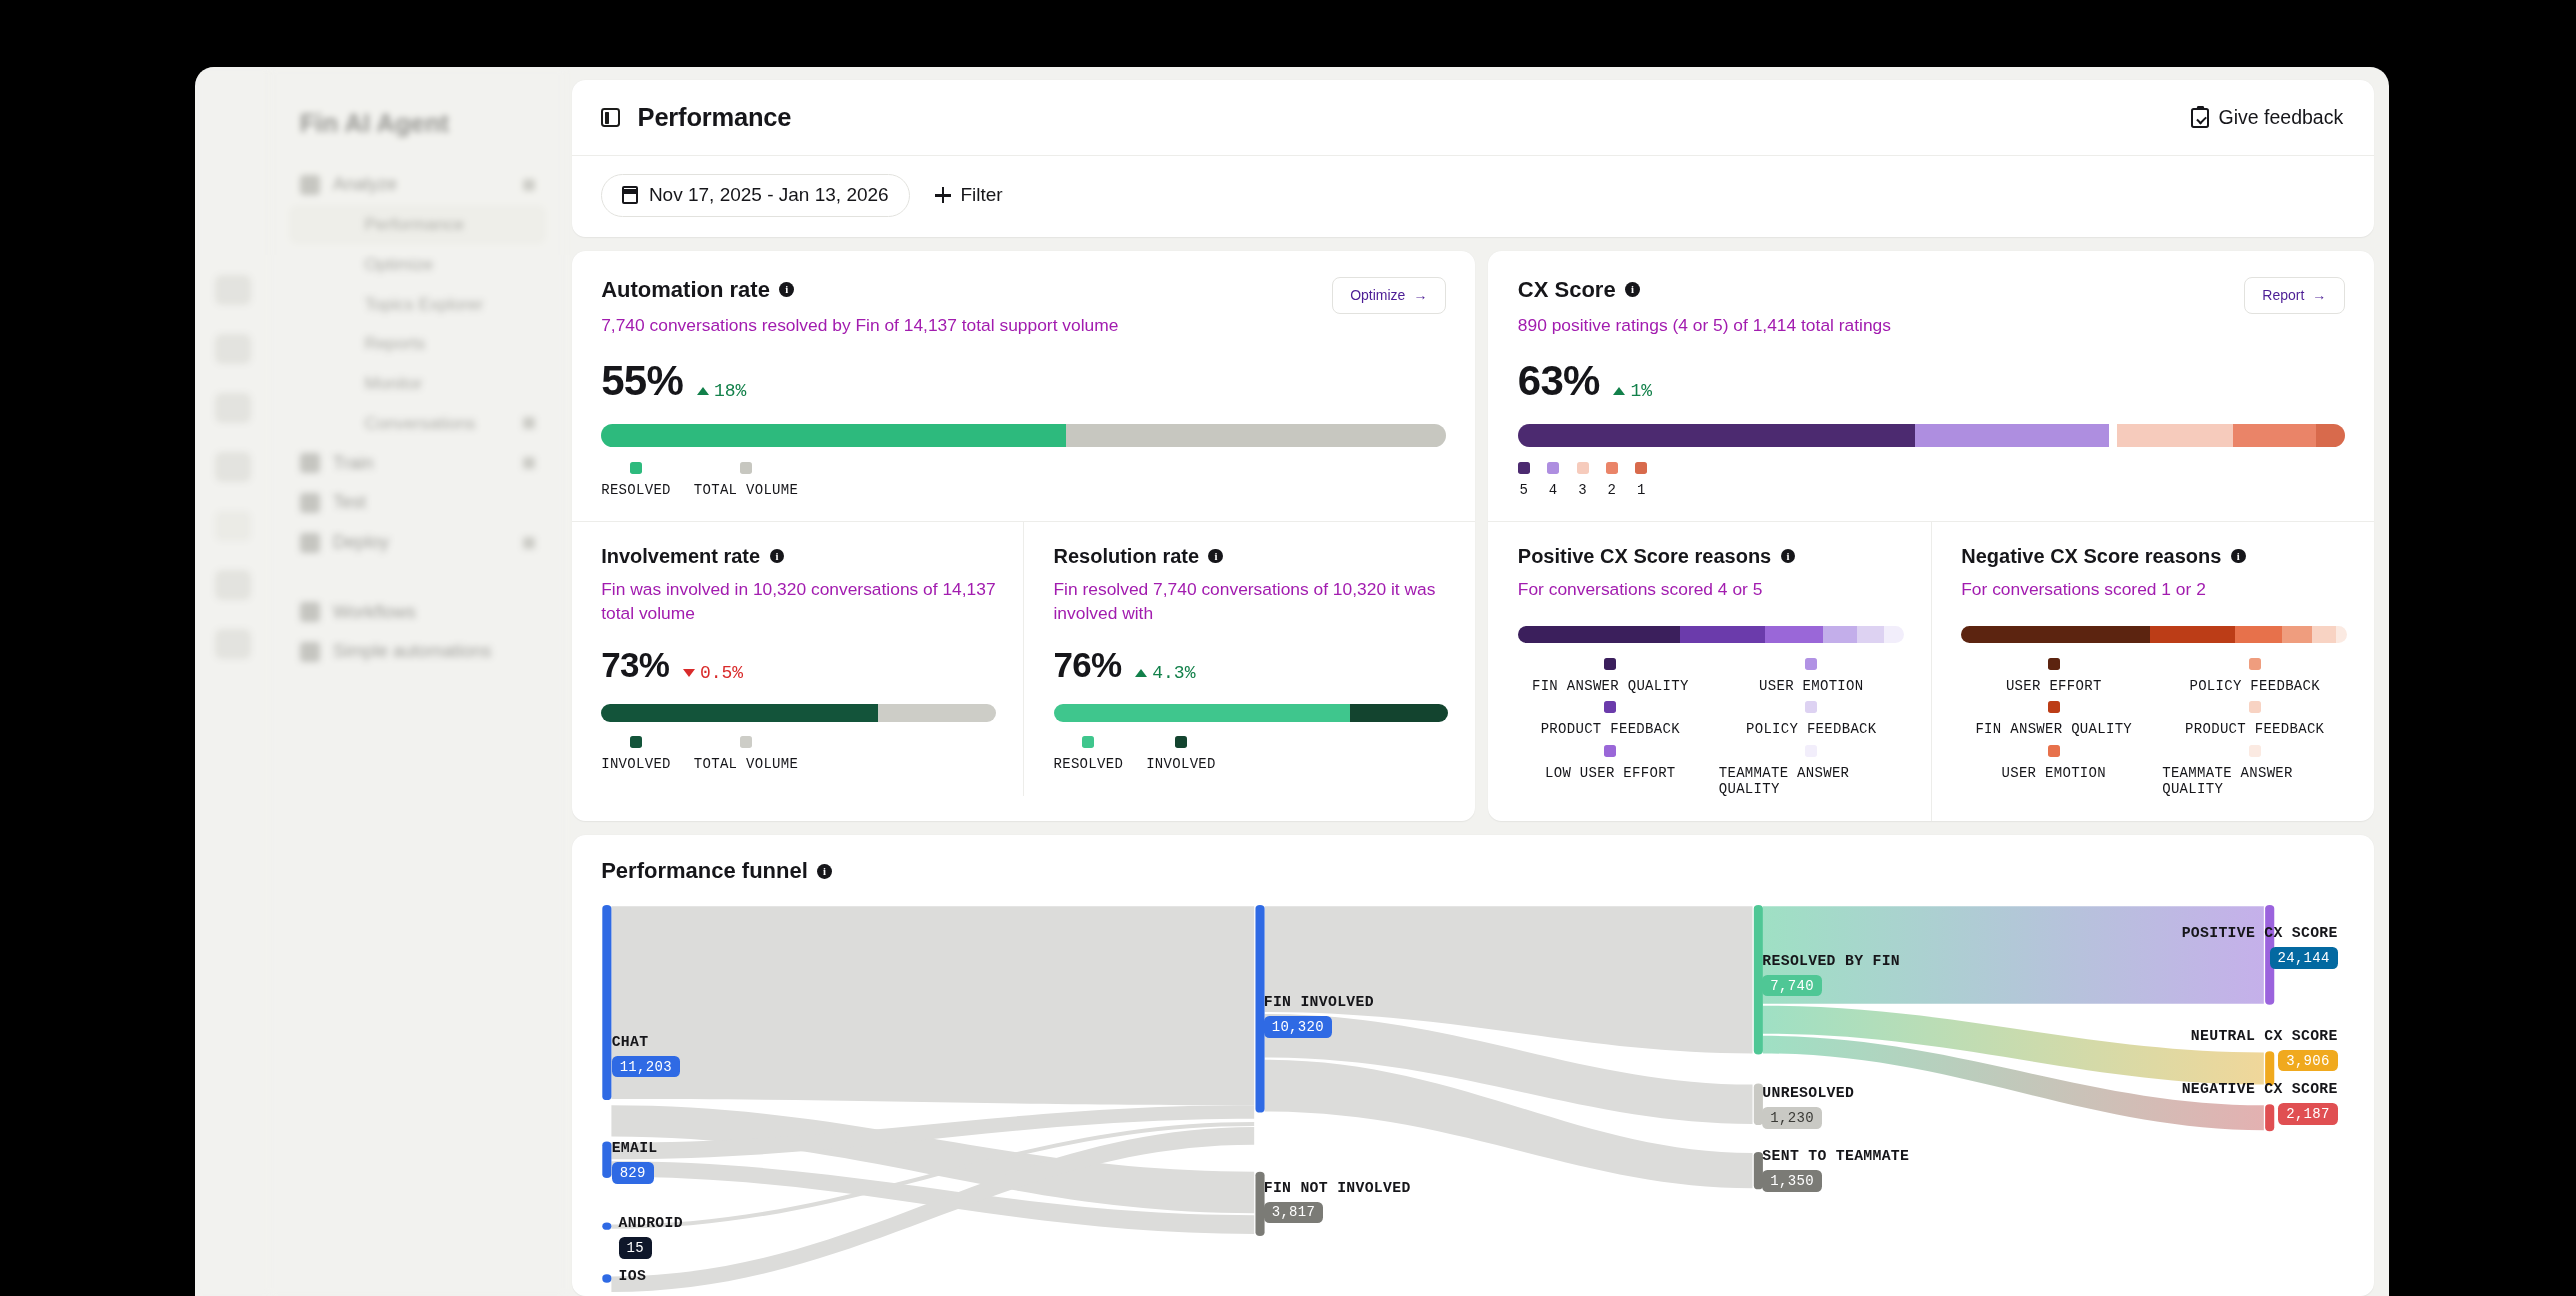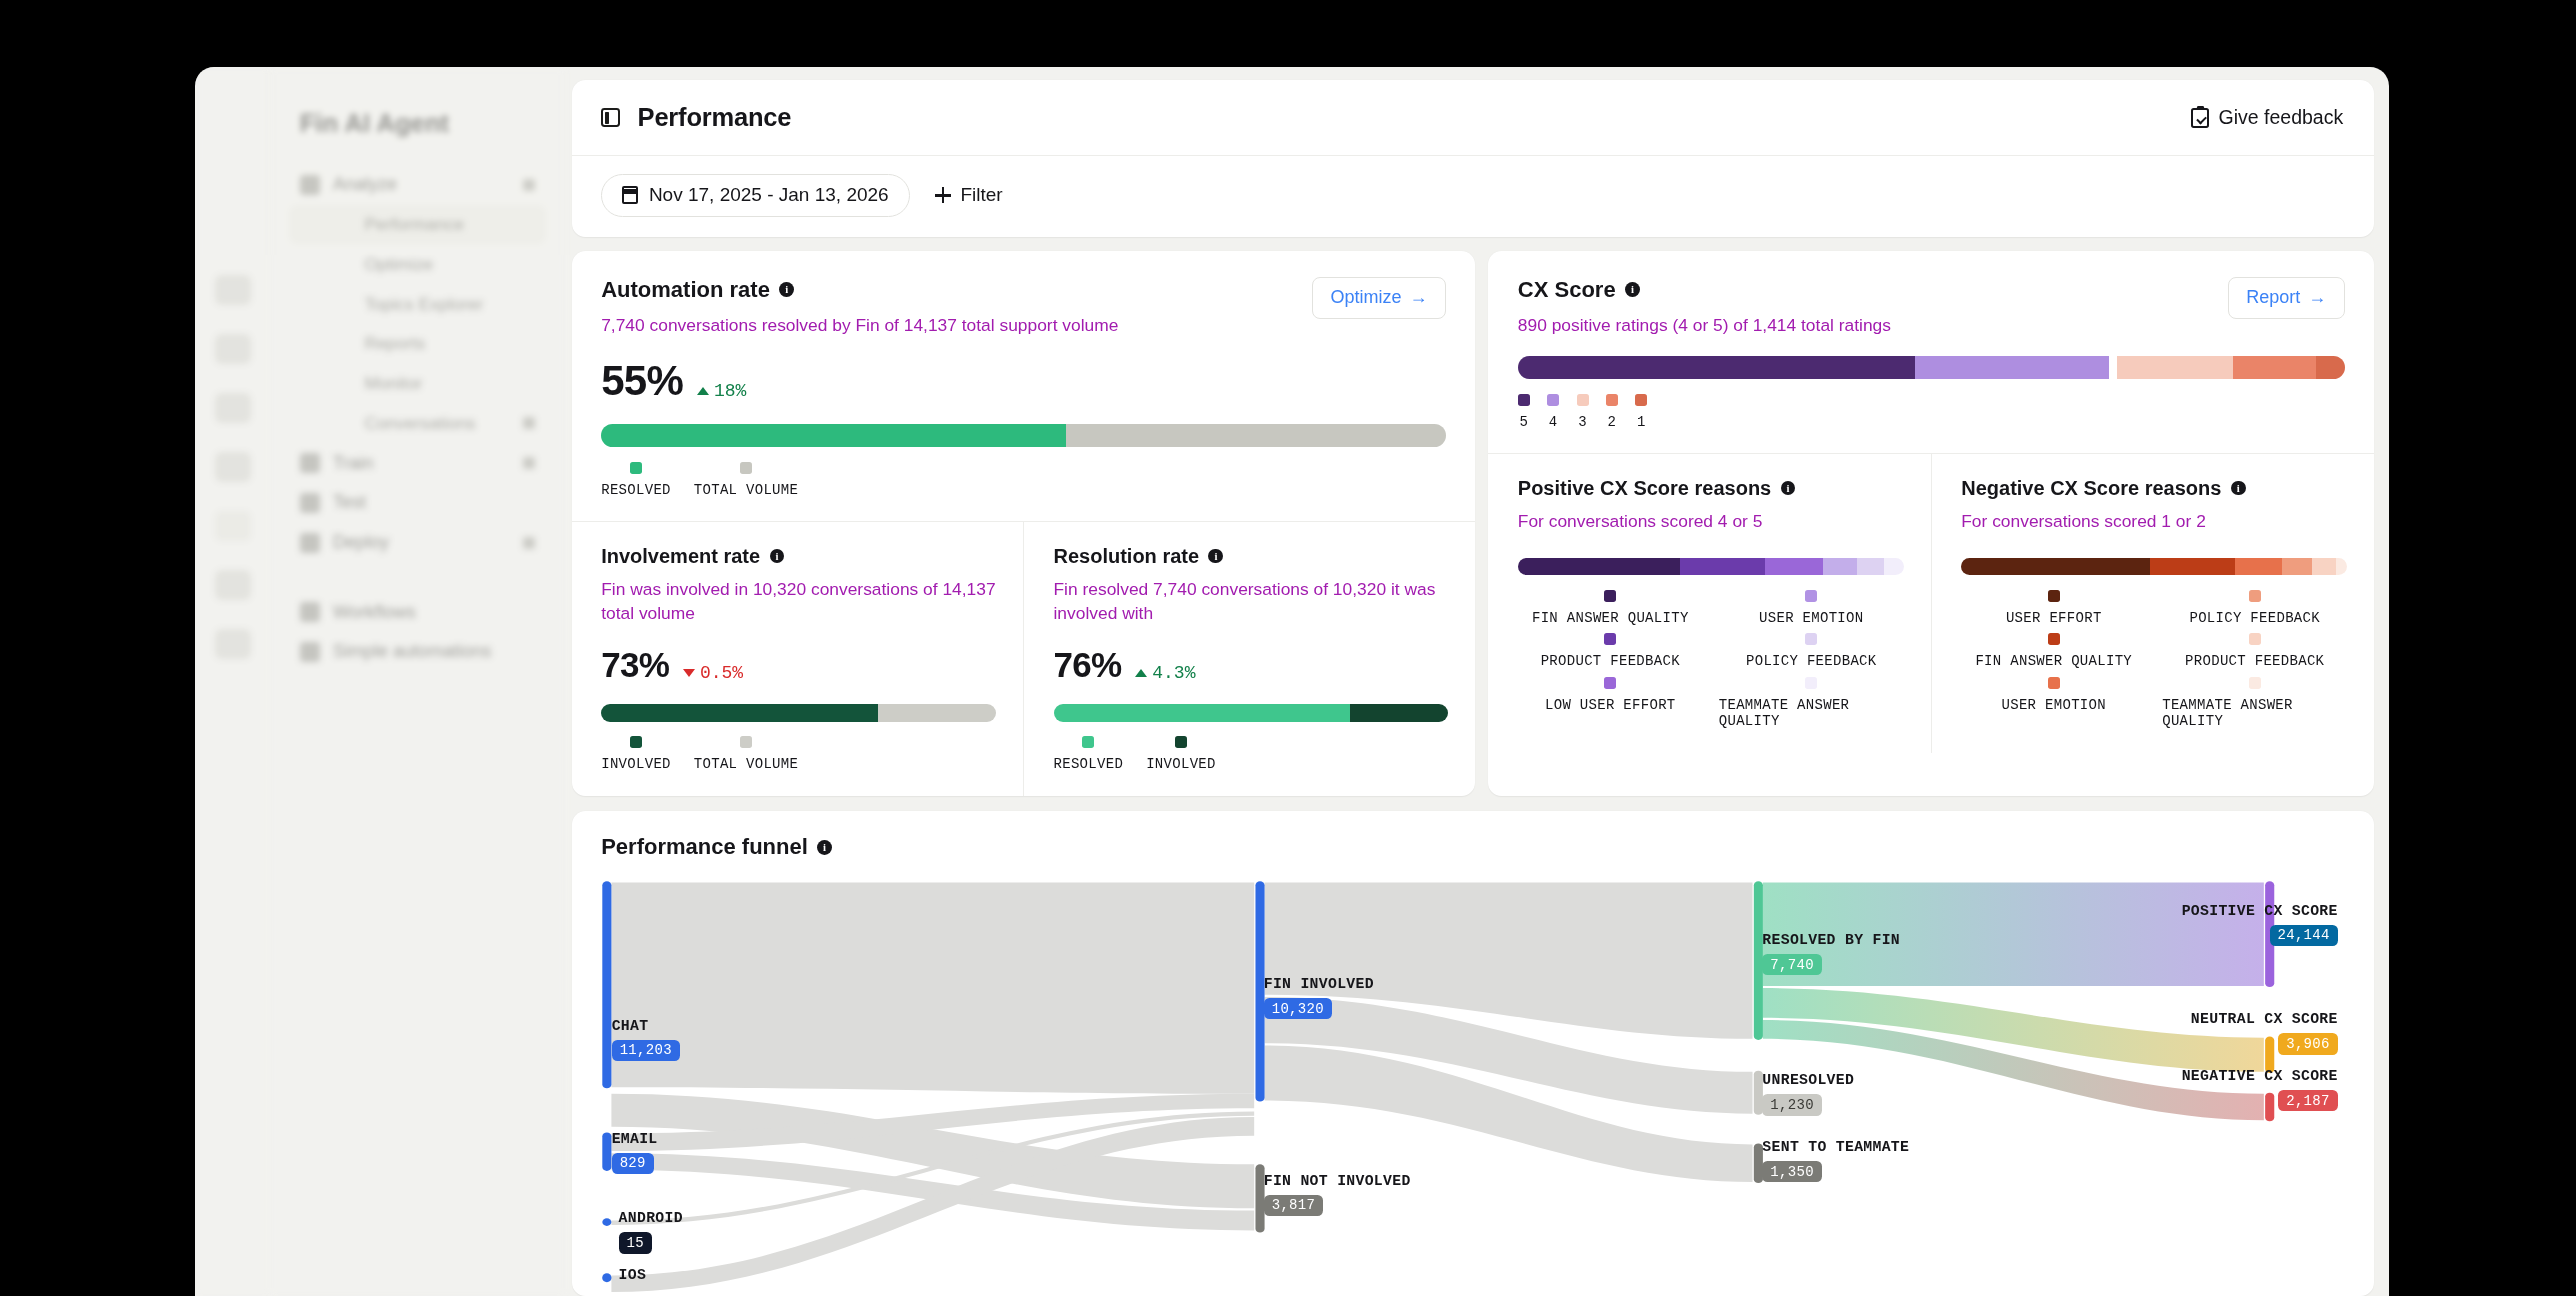--- a/index.html
+++ b/index.html
@@ -117,21 +117,21 @@
   .card-title { font-size: 22px; font-weight: 600; color: #16161a; }
   .info-icon {
     width: 14.8px; height: 14.8px; border-radius: 50%; background: #16161a;
     color: #fff; font-size: 10.7px; font-weight: 700; line-height: 14.8px; text-align: center;
     font-family: "Liberation Serif", serif; cursor: pointer; flex: 0 0 14.8px;
   }
   .card-sub { font-size: 17.4px; color: #a21caf; margin-top: 10.7px; line-height: 1.35; }
   .ghost-btn {
     margin-left: auto;
     border: 0.7px solid #e2e2de; border-radius: 8px;
-    padding: 9.4px 17.4px; font-size: 18px; color: #3b82f6; background: #fff; cursor: pointer;
+    padding: 9.4px 17.4px; font-size: 14px; color: #4c1d95; background: #fff; cursor: pointer;
     display: inline-flex; align-items: center; gap: 8px; white-space: nowrap;
   }
   .big-row { display: flex; align-items: baseline; gap: 13.4px; margin-top: 20px; }
   .big-num { font-size: 42px; font-weight: 600; color: #16161a; letter-spacing: -0.7px; }
   .delta { font-size: 18px; font-family: "Liberation Mono", monospace; display: inline-flex; align-items: center; gap: 5.4px; }
   .delta.up { color: #12804a; }
   .delta.down { color: #d92b2b; }
   .tri { width: 0; height: 0; border-left: 6px solid transparent; border-right: 6px solid transparent; }
   .tri.up { border-bottom: 8px solid #12804a; }
   .tri.down { border-top: 8px solid #d92b2b; }
@@ -367,20 +367,27 @@
                 <span class="card-title">CX Score</span>
                 <span class="info-icon">i</span>
               </div>
               <div class="card-sub">890 positive ratings (4 or 5) of 1,414 total ratings</div>
             </div>
             <button class="ghost-btn">
               <span>Report</span>
               <span>→</span>
             </button>
           </div>
+          <div class="big-row">
+            <span class="big-num">63%</span>
+            <span class="delta up">
+              <span class="tri up"></span>
+              <span>1%</span>
+            </span>
+          </div>
           <div class="bar">
             <div style="width:48%;background:#4c2a70"></div>
             <div style="width:23.5%;background:#ae8ee0"></div>
             <div style="width:1%;background:#ffffff"></div>
             <div style="width:14%;background:#f6cbbc"></div>
             <div style="width:10%;background:#ea8468"></div>
             <div style="width:3.5%;background:#d86a4c"></div>
           </div>
           <div class="legend" style="gap:6.7px 17.4px">
             <span class="lg">

